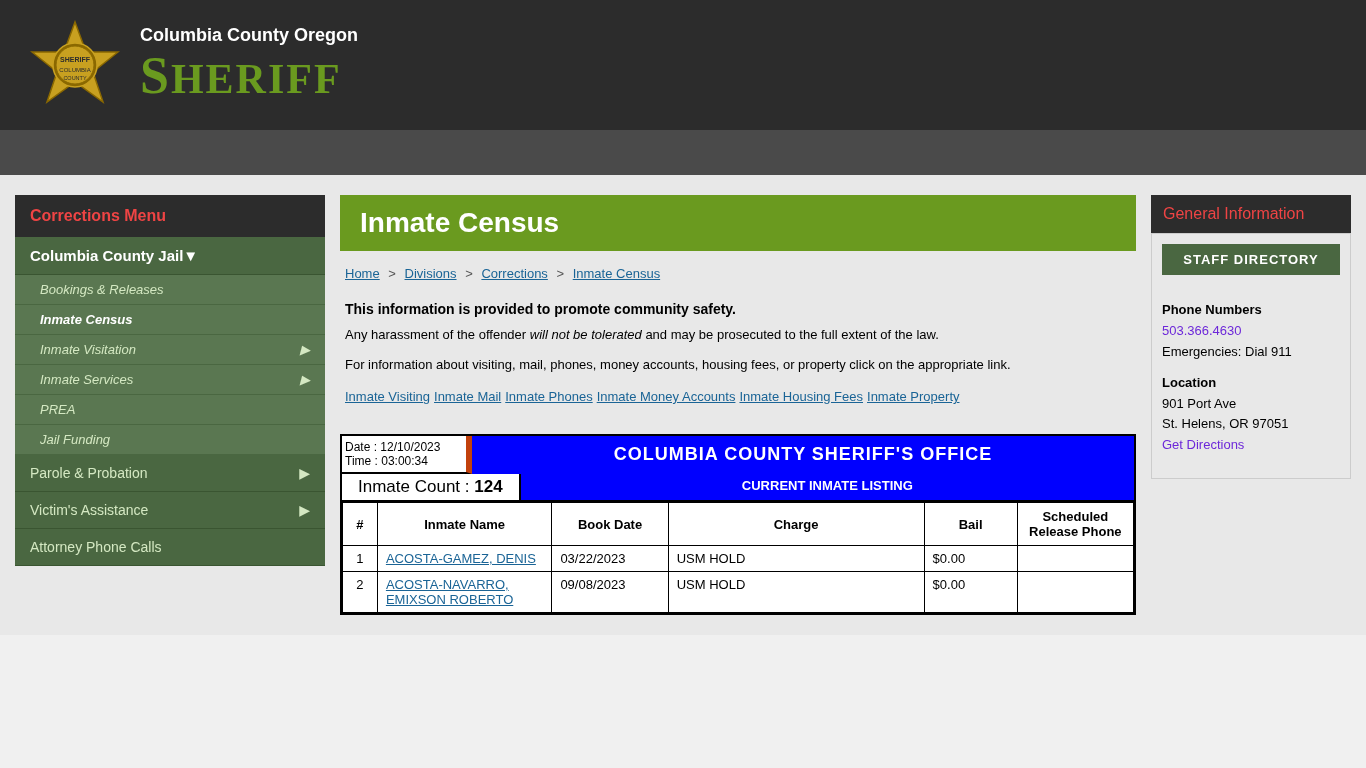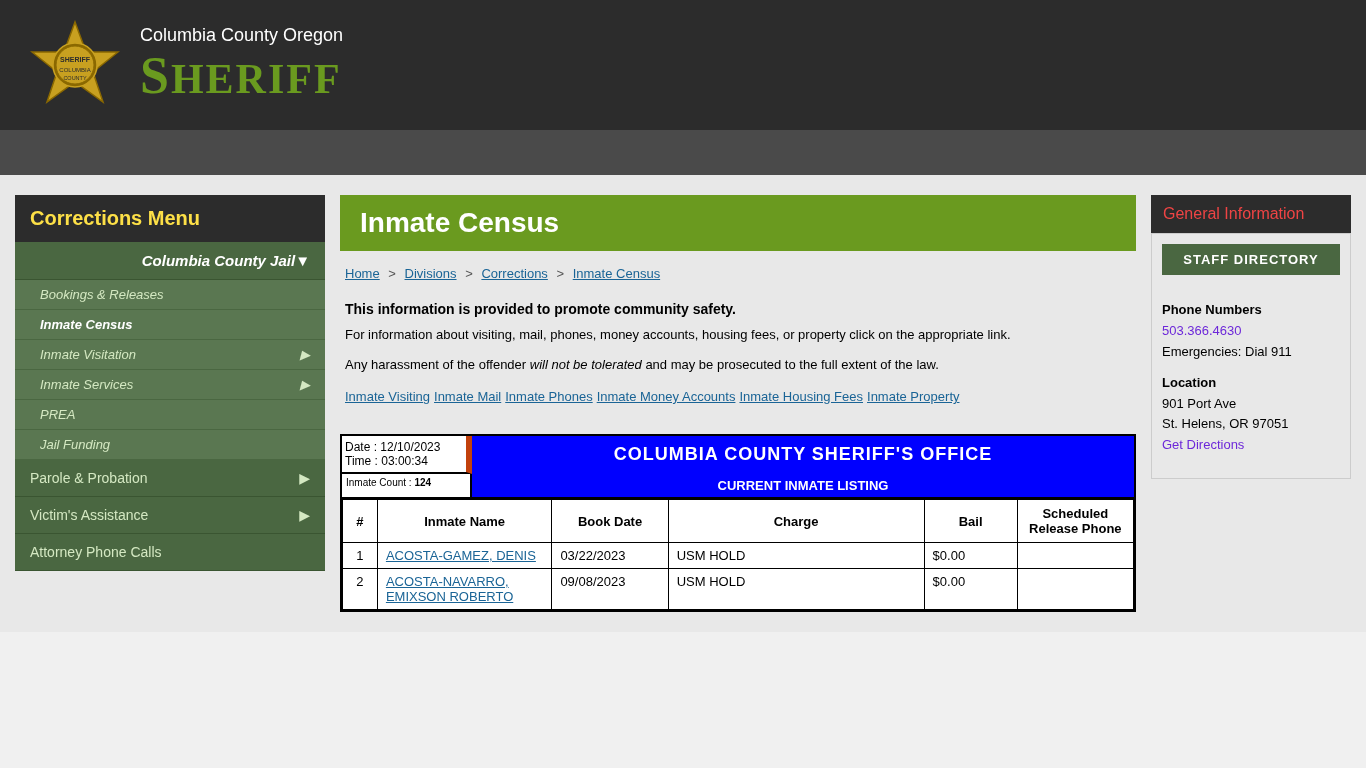--- a/index.html
+++ b/index.html
@@ -20,21 +20,21 @@
       position: relative;
     }
     .sheriff-star {
       width: 90px;
       height: 90px;
     }
     .header-text { display: flex; flex-direction: column; }
     .header-subtitle {
       color: #fff;
       font-size: 18px;
-      font-weight: normal;
+      font-weight: bold;
     }
     .header-title {
       color: #6a9a1f;
       font-size: 42px;
       font-weight: bold;
       font-family: Georgia, serif;
       letter-spacing: 2px;
     }
     .header-title span { font-size: 52px; }
 
@@ -54,36 +54,35 @@
       background: #e8e8e8;
     }
 
     
     .sidebar {
       width: 310px;
       flex-shrink: 0;
     }
     .sidebar-menu-title {
       background: #2c2c2c;
-      color: #fde047;
+      color: #ef4444;
       padding: 12px 15px;
-      font-size: 20px;
+      font-size: 16px;
       font-weight: bold;
     }
     .sidebar-section {
       background: #4a6741;
     }
     .sidebar-section-header {
       display: flex;
       align-items: center;
-      justify-content: flex-end;
+      justify-content: flex-start;
       padding: 10px 15px;
       cursor: pointer;
       border-bottom: 1px solid #3a5531;
-      font-style: italic;
     }
     .sidebar-section-header span {
       color: #fff;
       font-size: 15px;
       font-weight: bold;
     }
     .chevron-down {
       color: #fff;
       font-size: 12px;
     }
@@ -203,22 +202,22 @@
       font-weight: bold;
       letter-spacing: 1px;
     }
     .table-count-row {
       display: flex;
     }
     .table-count-box {
       background: #fff;
       border-right: 2px solid #000;
       border-bottom: 2px solid #000;
-      padding: 3px 4px;
-      font-size: 10px;
+      padding: 3px 16px;
+      font-size: 17px;
       min-width: 130px;
     }
     .table-subtitle-box {
       background: #0000ff;
       flex: 1;
       text-align: center;
       padding: 4px;
       border-bottom: 2px solid #000;
     }
     .table-subtitle-box .subtitle-text {
@@ -368,24 +367,24 @@
       <span> &gt; </span>
       <a>Divisions</a>
       <span> &gt; </span>
       <a>Corrections</a>
       <span> &gt; </span>
       <a>Inmate Census</a>
     </div>
 
     <div class="info-section">
       <p class="info-bold">This information is provided to promote community safety.</p>
-      <p class="info-text">For information about visiting, mail, phones, money accounts, housing fees, or property click on the appropriate link.</p>
       <p class="info-text">
         <span>Any harassment of the offender </span><em>will not be tolerated</em><span> and may be prosecuted to the full extent of the law.</span>
       </p>
+      <p class="info-text">For information about visiting, mail, phones, money accounts, housing fees, or property click on the appropriate link.</p>
 
       <div class="inmate-links">
         <a class="inmate-link">Inmate Visiting</a>
         <a class="inmate-link">Inmate Mail</a>
         <a class="inmate-link">Inmate Phones</a>
         <a class="inmate-link">Inmate Money Accounts</a>
         <a class="inmate-link">Inmate Housing Fees</a>
         <a class="inmate-link">Inmate Property</a>
       </div>
     </div>

